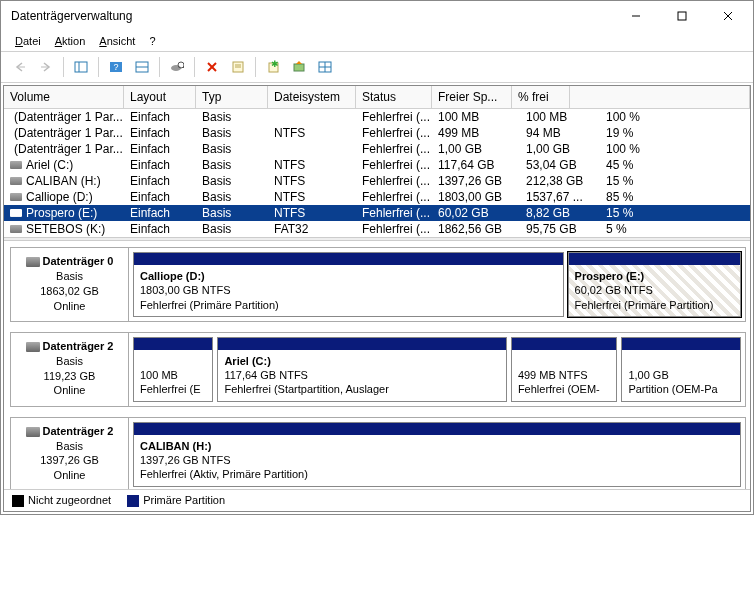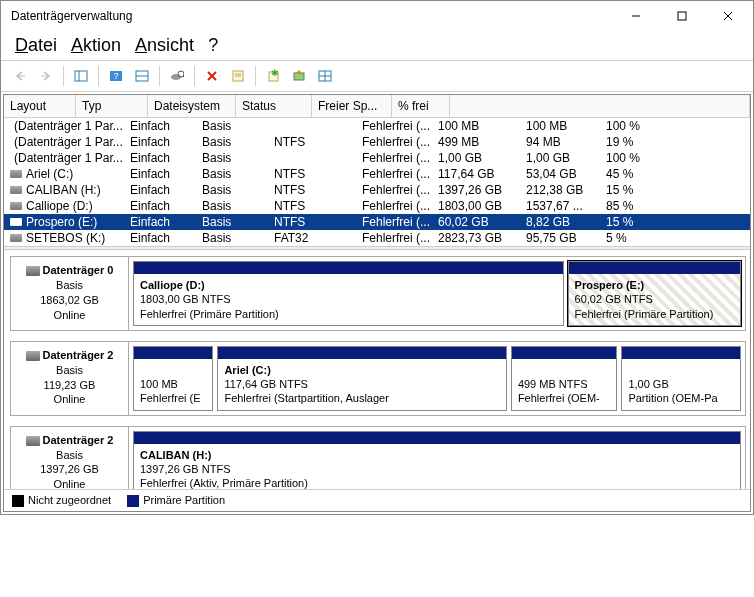--- a/index.html
+++ b/index.html
@@ -2,21 +2,21 @@
 <html><head>
 <meta charset="utf-8">
 <style>
   * { box-sizing: border-box; }
   body { margin: 0; font-family: "Segoe UI", Tahoma, sans-serif; font-size: 12px; color: #000; background: #fff; }
   .window { width: 754px; height: 515px; border: 1px solid #888; display: flex; flex-direction: column; background: #fff; }
   .titlebar { display: flex; align-items: center; height: 30px; padding: 0 2px 0 10px; background: #fff; }
   .titlebar-title { flex: 1; font-size: 12px; }
   .titlebar-btns { display: flex; }
   .titlebar-btn { width: 46px; height: 30px; display: flex; align-items: center; justify-content: center; font-size: 13px; }
-  .menubar { display: flex; gap: 2px; padding: 2px 8px; font-size: 18px; }
+  .menubar { display: flex; gap: 2px; padding: 2px 8px; font-size: 11px; }
   .menubar-item { padding: 2px 6px; }
   .menubar-item span.u { text-decoration: underline; }
   .toolbar { display: flex; gap: 4px; padding: 4px 8px; border-top: 1px solid #d0d0d0; border-bottom: 1px solid #d0d0d0; align-items: center; }
   .tb-sep { width: 1px; height: 20px; background: #d0d0d0; margin: 0 2px; }
   .tb-btn { width: 22px; height: 22px; display: flex; align-items: center; justify-content: center; border: 1px solid transparent; }
   .tb-btn.disabled { opacity: 0.4; }
   .content { flex: 1; display: flex; flex-direction: column; border: 1px solid #888; margin: 2px; overflow: hidden; }
   .volume-list { flex: 0 0 auto; overflow: hidden; }
   .vl-header { display: flex; background: #fff; border-bottom: 1px solid #d0d0d0; }
   .vl-header-cell { padding: 4px 6px; border-right: 1px solid #d0d0d0; white-space: nowrap; overflow: hidden; text-overflow: ellipsis; background: #f9f9f9; }
@@ -152,20 +152,21 @@
           <line x1="7" y1="2" x2="7" y2="12" stroke="#2a7ab0"></line>
           <line x1="1" y1="7" x2="13" y2="7" stroke="#2a7ab0"></line>
         </svg>
       </div>
   </div>
 
   <div class="content">
 
     <div class="volume-list">
       <div class="vl-header">
+        <div class="vl-header-cell c0">Volume</div>
         <div class="vl-header-cell c1">Layout</div>
         <div class="vl-header-cell c2">Typ</div>
         <div class="vl-header-cell c3">Dateisystem</div>
         <div class="vl-header-cell c4">Status</div>
         <div class="vl-header-cell c6">Freier Sp...</div>
         <div class="vl-header-cell c7">% frei</div>
         <div class="vl-header-cell c8"></div>
       </div>
       <div class="vl-body" id="vl-body">
           <div class="vl-row">
@@ -268,21 +269,21 @@
           </div>
           <div class="vl-row">
             <div class="vl-cell c0">
               <span class="disk-glyph"></span>
               <span>SETEBOS (K:)</span>
             </div>
             <div class="vl-cell c1">Einfach</div>
             <div class="vl-cell c2">Basis</div>
             <div class="vl-cell c3">FAT32</div>
             <div class="vl-cell c4">Fehlerfrei (...</div>
-            <div class="vl-cell c5">2823,73 GB</div>
+            <div class="vl-cell c5">1862,56 GB</div>
             <div class="vl-cell c6">95,75 GB</div>
             <div class="vl-cell c7">5 %</div>
             <div class="vl-cell c8"></div>
           </div>
         </div>
     </div>
 
     <div class="splitter"></div>
 
     <div class="graphical" id="graphical">

